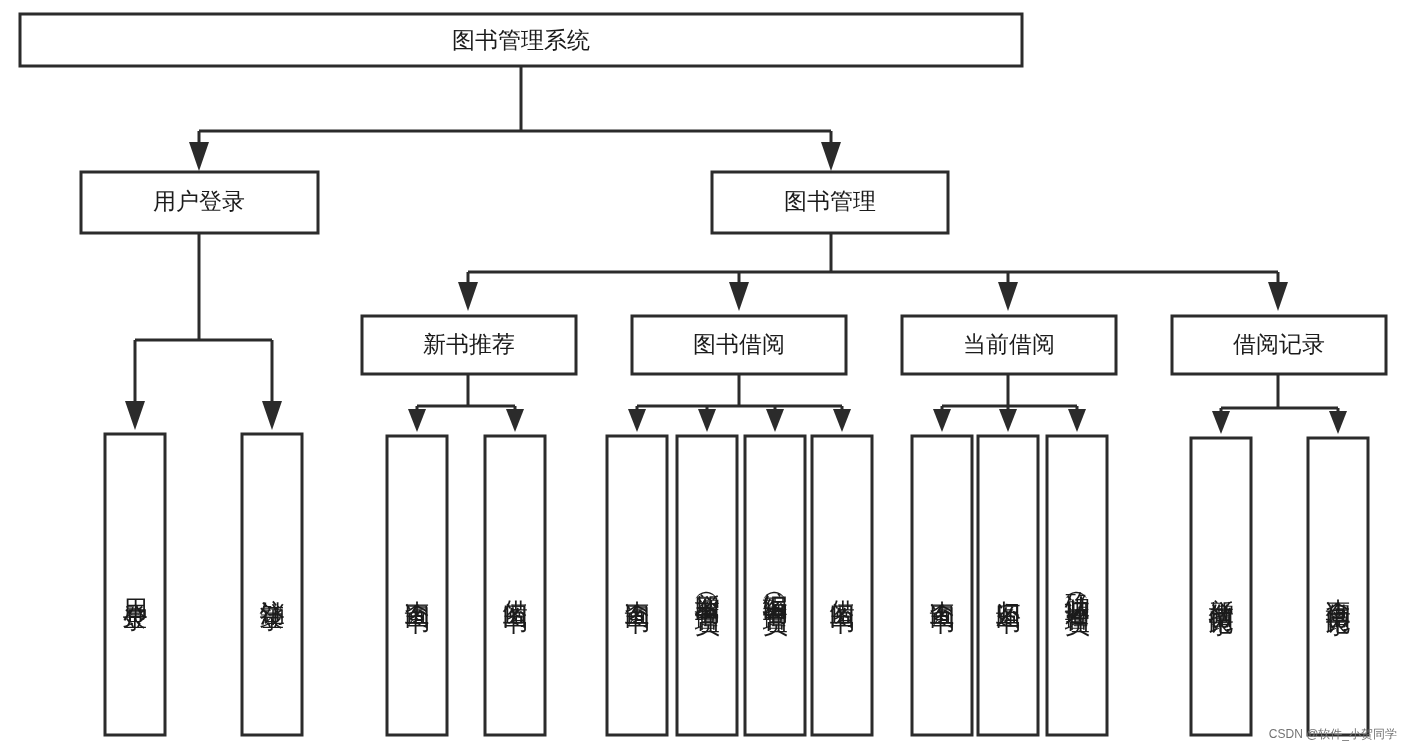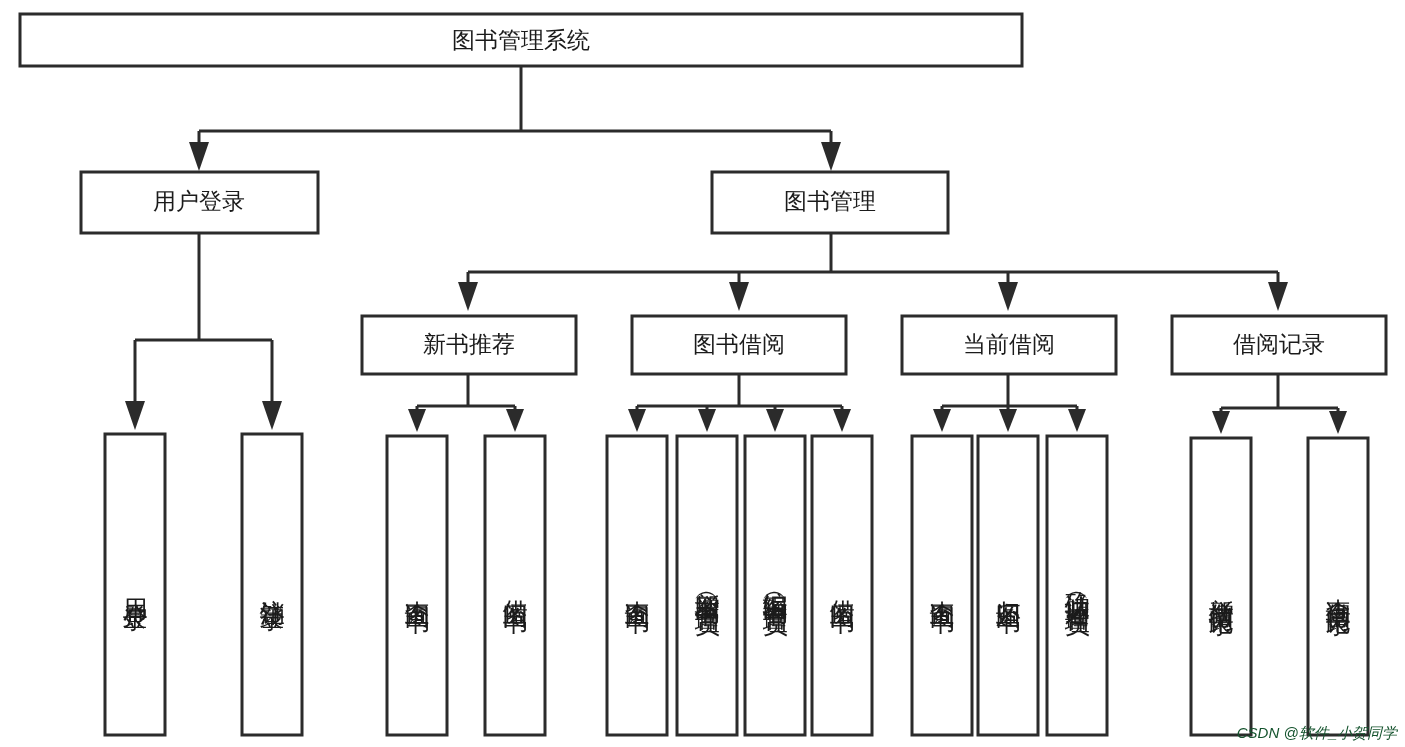--- a/index.html
+++ b/index.html
@@ -61,25 +61,24 @@
     align-items: center;
     justify-content: center;
     white-space: nowrap;
     user-select: none;
   }
   #watermark {
     position: absolute;
     right: 8px;
     bottom: 4px;
     font-family: "Liberation Sans", "DejaVu Sans", sans-serif;
-    font-size: 15px;
-    color: #14532d;
+    font-size: 12px;
+    color: #737373;
     white-space: nowrap;
     pointer-events: none;
-    font-style: italic;
   }
 </style>
 </head>
 <body>
 
 <div id="diagram-root">
 
   <svg id="flow-svg" viewBox="0 0 1405 747" xmlns="http://www.w3.org/2000/svg">
 
     <g>

